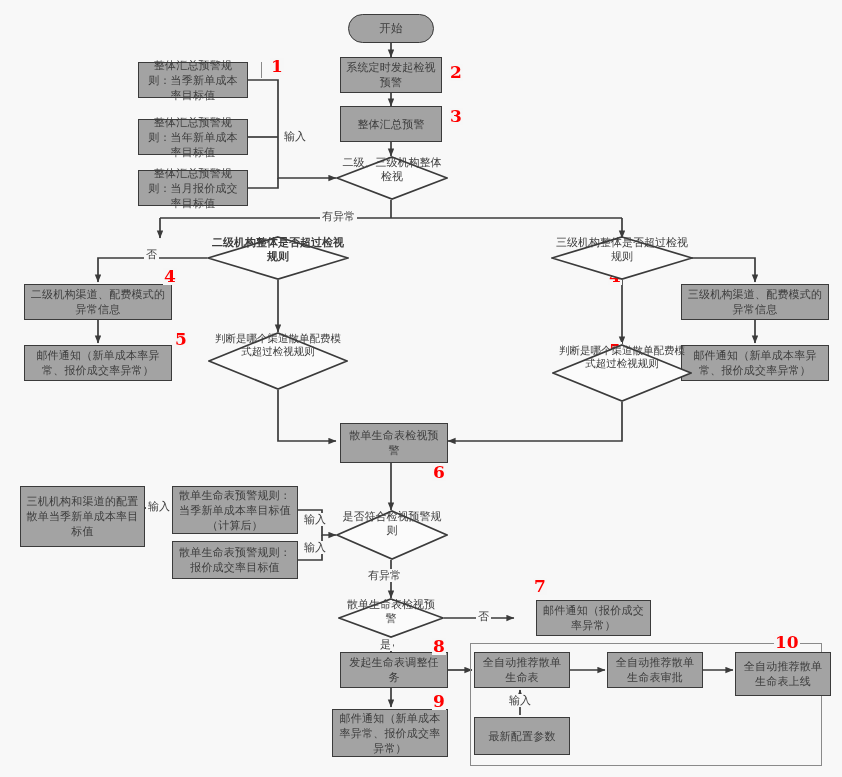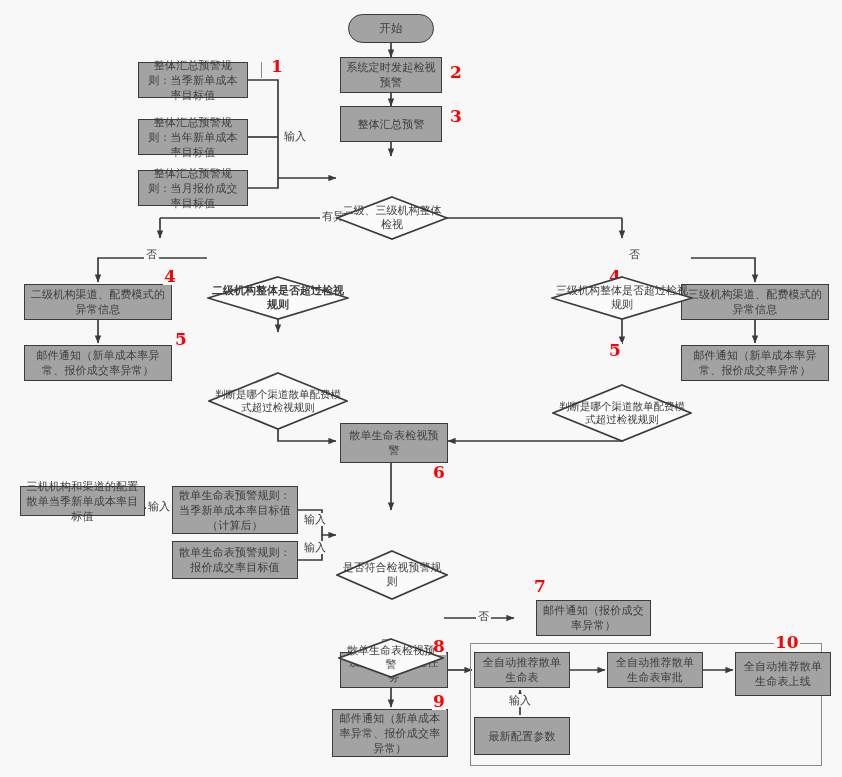--- a/index.html
+++ b/index.html
@@ -25,27 +25,26 @@
     line-height:15px;
     letter-spacing:0.2px;
     padding:2px 4px;
   }
   .node.start{
     border-radius:16px;
     font-size:11.5px;
   }
   .diamond{
     position:absolute;
-    display:flex;align-items:center;justify-content:center;
+    display:flex;align-items:flex-start;justify-content:center;
     text-align:center;
     color:#3d3d3d;
     font-size:11px;
     line-height:14px;
     box-sizing:border-box;
-    margin-top:40px;
   }
   .diamond .dlabel{
     position:relative;
     z-index:2;
     width:100%;
     padding:0 4px;
     box-sizing:border-box;
   }
   .diamond svg{position:absolute;left:0;top:0;width:100%;height:100%;z-index:1;}
 
@@ -219,21 +218,21 @@
     <svg viewBox="0 0 140 58" preserveAspectRatio="none">
       <polygon points="70,1 139,29 70,57 1,29" fill="#fbfbfb" stroke="#3b3b3b" stroke-width="1.7"></polygon>
     </svg>
     <div class="dlabel">判断是哪个渠道散单配费模式超过检视规则</div>
   </div>
 
   <div class="node" style="left:340px;top:423px;width:108px;height:40px;">
     <span>散单生命表检视预警</span>
   </div>
 
-  <div class="node" style="left:20px;top:486px;width:125px;height:30px;">
+  <div class="node" style="left:20px;top:486px;width:125px;height:61px;">
     <span>三机机构和渠道的配置散单当季新单成本率目标值</span>
   </div>
 
   <div class="node" style="left:172px;top:486px;width:126px;height:48px;">
     <span>散单生命表预警规则：当季新单成本率目标值（计算后）</span>
   </div>
 
   <div class="node" style="left:172px;top:541px;width:126px;height:38px;">
     <span>散单生命表预警规则：报价成交率目标值</span>
   </div>

